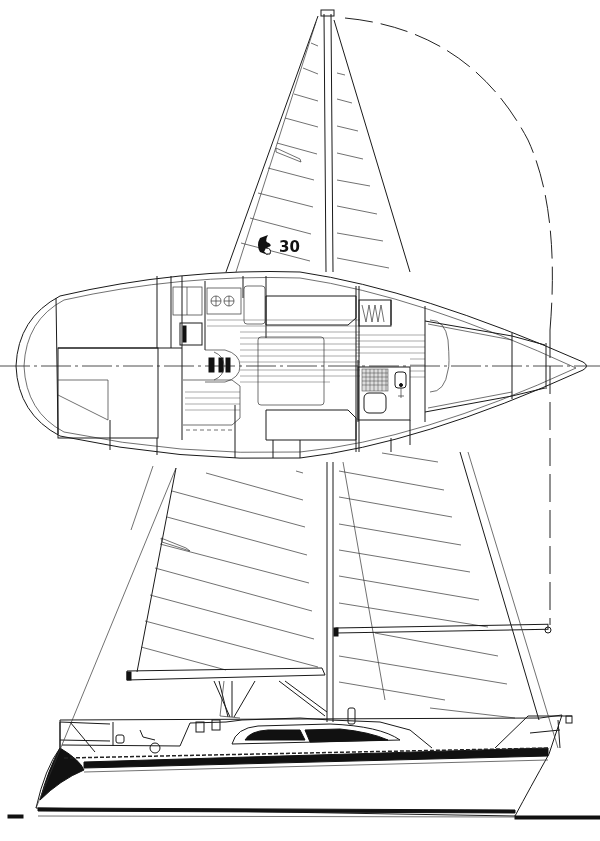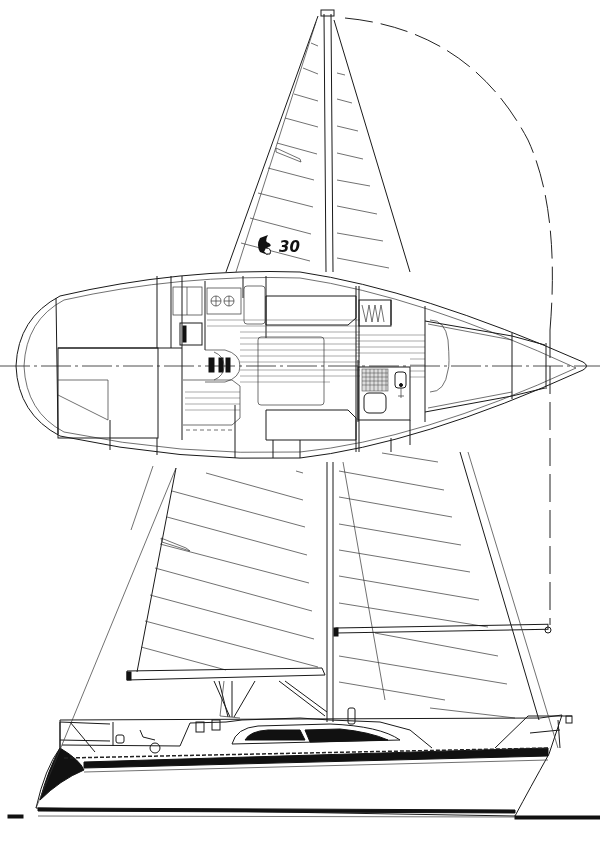--- a/index.html
+++ b/index.html
@@ -1,17 +1,17 @@
 <!DOCTYPE html>
 <html><head>
   <meta charset="utf-8">
   <style>
     html, body { margin: 0; padding: 0; background: #ffffff; }
     body { width: 600px; height: 841px; overflow: hidden; font-family: "Liberation Sans", sans-serif; }
-    #stage { position: relative; width: 600px; height: 841px; font-style: italic; }
+    #stage { position: relative; width: 600px; height: 841px; }
     svg { position: absolute; left: 0; top: 0; }
     .ln { stroke: #1a1a1a; fill: none; stroke-width: 1; }
     .thin { stroke: #333; fill: none; stroke-width: 0.7; }
     .dash { stroke: #222; fill: none; stroke-width: 1; stroke-dasharray: 28 8; }
     .dashdot { stroke: #222; fill: none; stroke-width: 0.8; stroke-dasharray: 30 4 3 4; }
     .fillblack { fill: #111; stroke: #111; }
     .plank { stroke: #555; stroke-width: 0.5; fill: none; }
     .logo-text { position: absolute; left: 279px; top: 238px; font-family: "DejaVu Sans", sans-serif; font-weight: bold; font-size: 15px; color: #111; letter-spacing: 0px; }
     .logo-mark { position: absolute; left: 256px; top: 234px; width: 18px; height: 22px; }
   </style>

